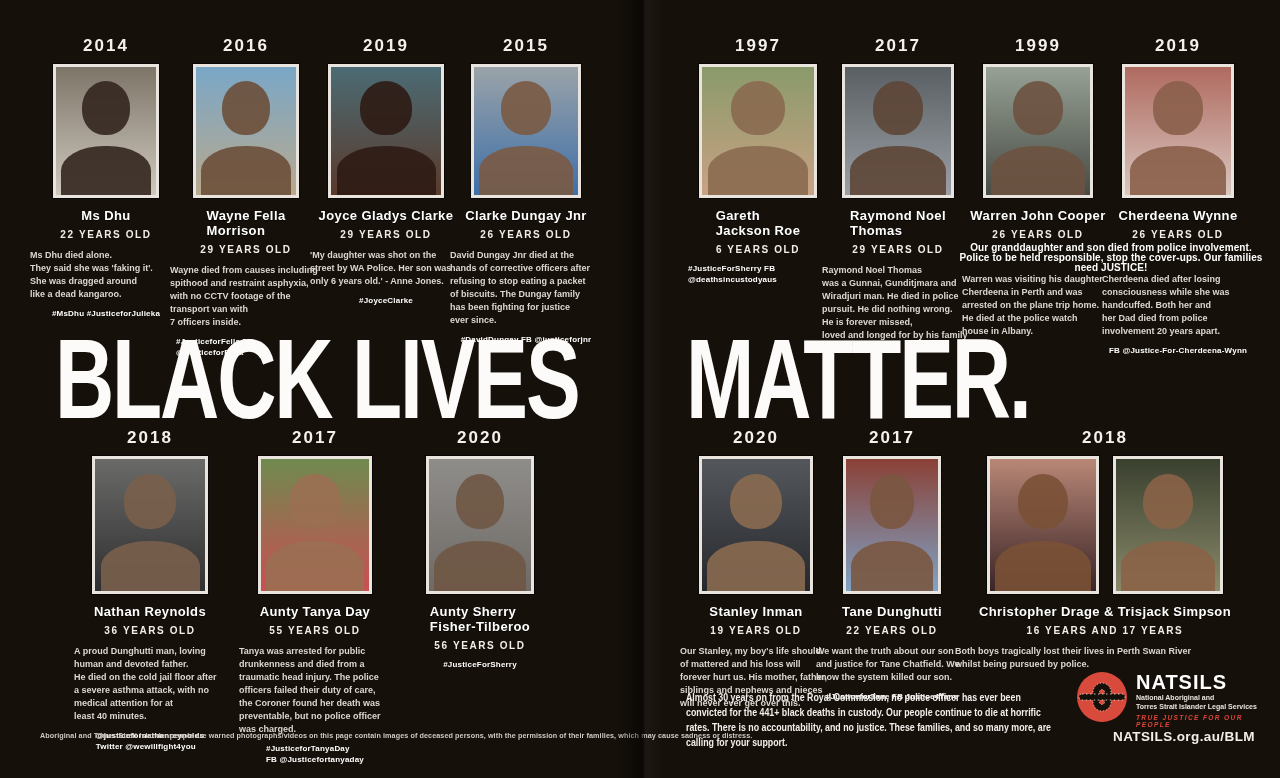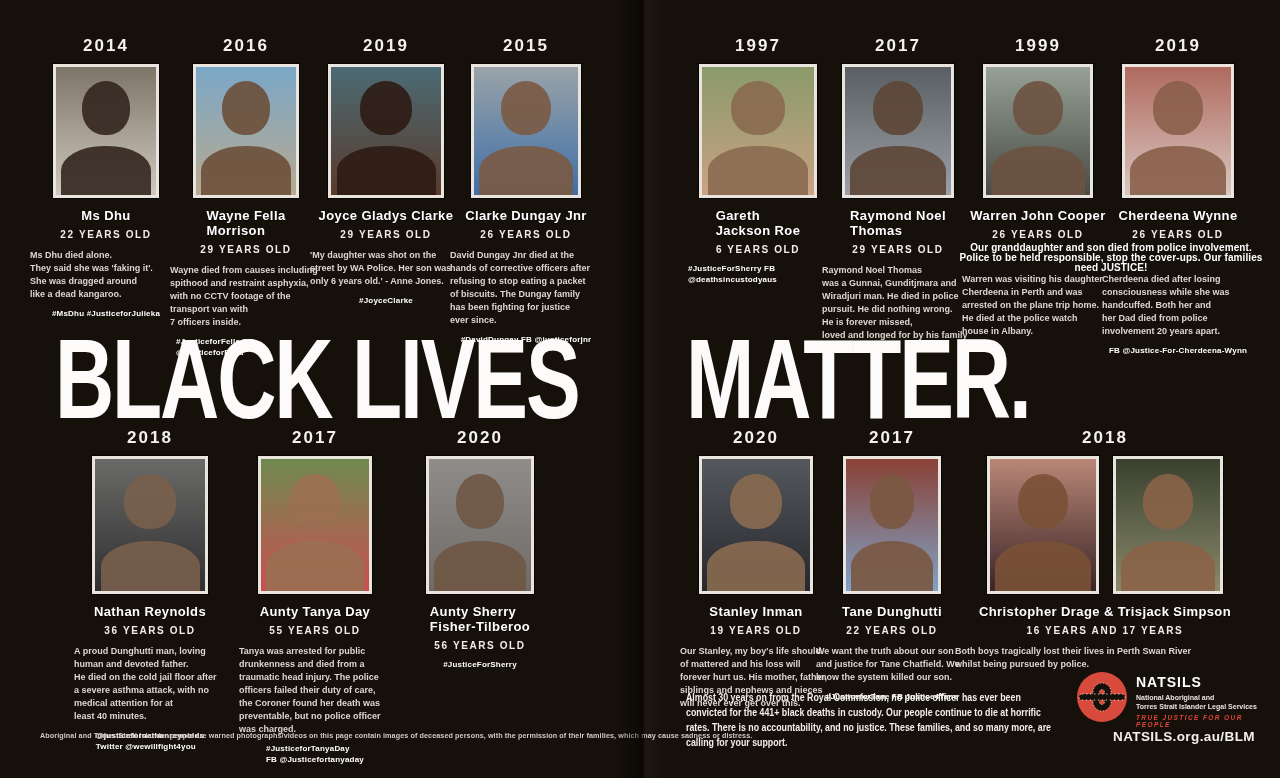--- a/index.html
+++ b/index.html
@@ -85,21 +85,21 @@
     transform:scaleX(.9);transform-origin:left top;white-space:nowrap;
   }
   .footer-message{
     position:absolute;left:686px;top:690px;width:438px;
     font-size:10.5px;font-weight:bold;line-height:15px;color:#f2efec;
     transform:scaleX(.84);transform-origin:left top;
   }
   .natsils{position:absolute;left:1076px;top:671px;width:180px;}
   .natsils-logo{position:absolute;left:0;top:0;width:52px;height:52px;}
   .natsils-text{position:absolute;left:60px;top:2px;width:130px;text-align:left;}
-  .natsils-name{font-size:14px;font-weight:bold;letter-spacing:1px;line-height:19px;color:#fff;}
+  .natsils-name{font-size:20px;font-weight:bold;letter-spacing:1px;line-height:19px;color:#fff;}
   .natsils-subtitle{margin-top:2px;font-size:7px;line-height:8.5px;color:#e8e4df;white-space:pre-line;font-weight:bold;}
   .natsils-tagline{margin-top:3px;font-size:6.5px;font-weight:bold;font-style:italic;letter-spacing:1.4px;color:#e0453a;}
   .natsils-url{
     position:absolute;left:1113px;top:729px;
     font-size:13.5px;font-weight:bold;letter-spacing:.4px;color:#f2efeb;
   }
 </style>
 </head>
 <body>
 

